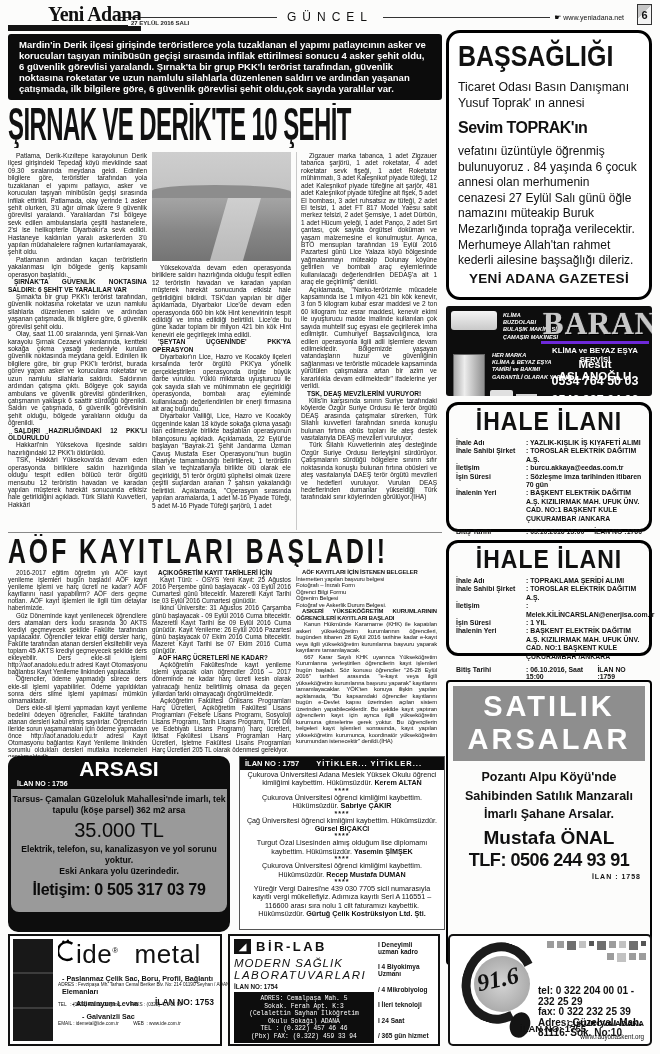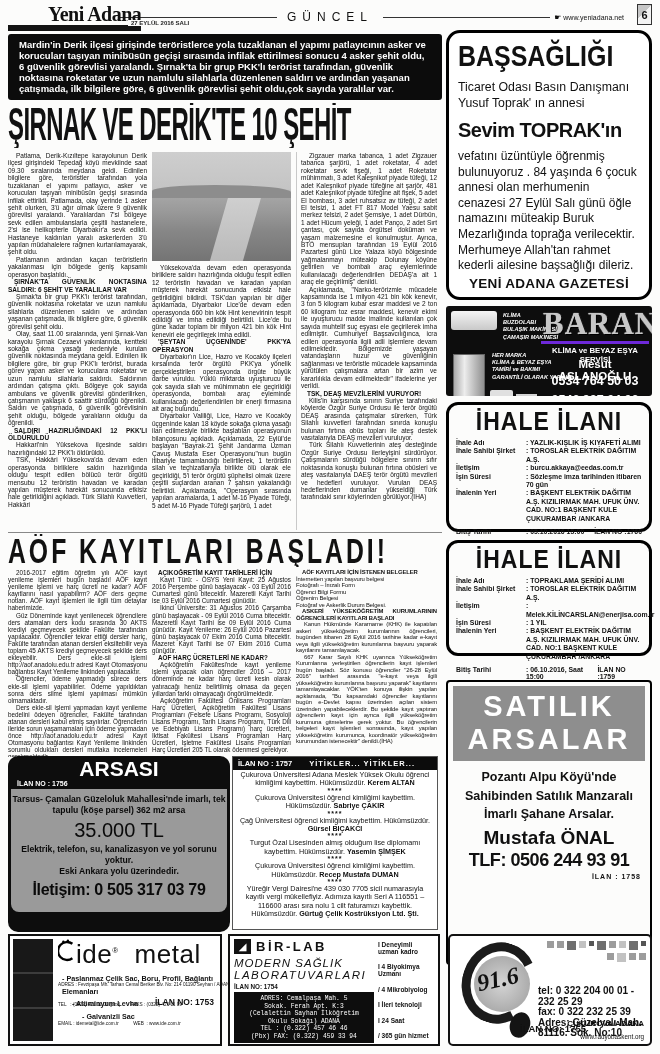--- a/index.html
+++ b/index.html
@@ -51,33 +51,33 @@
   border-radius:10px;padding:2px 3px 3px;}
 .yy-t{color:#fff;text-align:center;font-weight:bold;font-size:21px;line-height:21px;}
 .yy-ilan{color:#fff;font-size:7px;font-weight:bold;padding:1px 0 2px 6px;}
 .yy-body{background:#9a9a9a;border-radius:0 0 8px 8px;height:123px;text-align:center;
   color:#0a0a0a;padding-top:5px;}
 .yy-d{font-size:8.6px;font-weight:bold;line-height:11px;}
 .yy-price{font-size:20px;margin:3px 0 2px;}
 .yy-n{font-size:8.6px;font-weight:bold;line-height:11px;}
 .yy-c{font-size:16px;font-weight:bold;margin-top:4px;letter-spacing:-0.3px;}
 
-#yitik{position:absolute;left:232px;top:756px;width:206px;height:174px;border:1px solid #555;background:#fff;overflow:hidden;}
+#yitik{position:absolute;left:239px;top:756px;width:206px;height:174px;border:1px solid #555;background:#fff;overflow:hidden;}
 .yt-bar{background:#0c0c0c;color:#fff;display:flex;font-size:7.5px;font-weight:bold;padding:2px 5px;}
 .yt-no{flex:none;}
 .yt-t{flex:1;text-align:center;letter-spacing:1px;}
 .yitem{text-align:center;font-size:7.2px;line-height:8.4px;padding:1px 6px 0;}
 .ysep{text-align:center;font-size:7px;font-weight:bold;line-height:5px;letter-spacing:1px;}
 
 #rail{position:absolute;left:446px;top:30px;width:206px;}
 .rbox{border:3px solid #000;border-radius:14px;background:#fff;}
 #bas{height:270px;padding:5px 9px;}
 .bas-title{font-size:26px;font-weight:bold;transform:scale(0.96,1.15);transform-origin:0 50%;margin:3px 0 7px;}
 .bas-sub{font-size:12.3px;line-height:16px;}
-.bas-name{font-size:20px;font-weight:bold;margin:8px 0 7px;letter-spacing:-0.5px;}
+.bas-name{font-size:16px;font-weight:bold;margin:8px 0 7px;letter-spacing:-0.5px;}
 .bas-body{font-size:12px;line-height:15.6px;}
 .bas-foot{font-size:13.5px;font-weight:bold;text-align:center;margin-top:2px;letter-spacing:0.3px;}
 #baran{margin-top:6px;height:90px;background:#0d0d0d;border-radius:3px;position:relative;color:#fff;overflow:hidden;}
 .ap{position:absolute;}
 .ap1{left:5px;top:5px;width:46px;height:19px;background:linear-gradient(#f4f4f4,#c9c9c9);border-radius:3px;}
 .ap2{left:7px;top:48px;width:32px;height:56px;background:linear-gradient(90deg,#aaa,#ededed 35%,#8f8f8f);border:1px solid #666;}
 .ap3{left:44px;top:84px;width:23px;height:23px;border-radius:2px;background:radial-gradient(circle at 50% 55%,#555 0 6px,#e0e0e0 7px);}
 .ap4{left:70px;top:88px;width:21px;height:19px;background:linear-gradient(#d6d6d6,#9e9e9e);}
 .bl1{position:absolute;left:57px;top:6px;font-size:5.6px;font-weight:bold;font-style:italic;line-height:7.2px;}
 .bl2{position:absolute;left:46px;top:46px;font-size:5.6px;font-weight:bold;font-style:italic;line-height:7.2px;}

